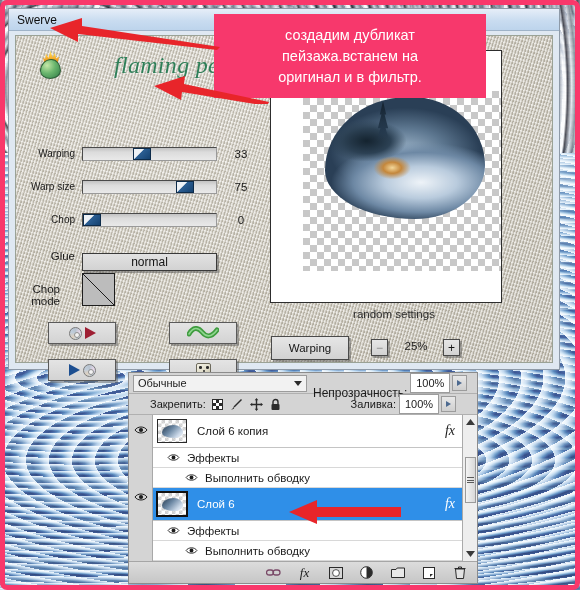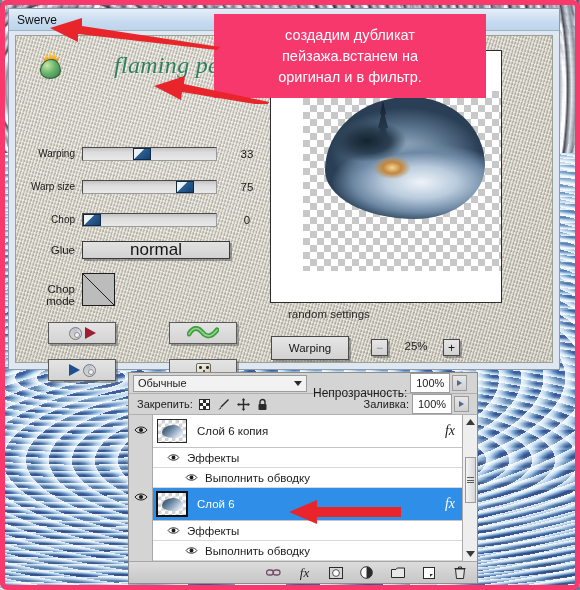--- a/index.html
+++ b/index.html
@@ -136,38 +136,38 @@
     border: 1px solid #4a4a4a;
     border-right-color: #9a9a9a; border-bottom-color: #9a9a9a;
   }
   .slider-thumb {
     position: absolute; top: 0; width: 18px; height: 12px;
     background: linear-gradient(135deg,#eef2f6 0%, #eef2f6 38%, #2c5f94 40%, #14416f 100%);
     border: 1px solid #0d2b49;
   }
   .slider-value {
     width: 40px; text-align: center; font-size: 11.5px; color: #1a1a1a;
-    margin-left: 10px;
+    margin-left: 4px;
   }
 
   
   .glue-row { position: absolute; left: 0; top: 205px; display: flex; align-items: center; }
   .glue-label { width: 66px; text-align: right; font-size: 11.5px; padding-right: 7px; color: #1a1a1a; }
   .glue-box {
-    width: 148px; height: 18px;
+    width: 135px; height: 18px;
     background: linear-gradient(180deg,#e2e2e2 0%, #d2d2d2 100%);
     border: 1px solid #3a3a3a;
     box-shadow: 2px 2px 0 rgba(70,70,70,0.45);
-    font-size: 17px; color: #141414;
-    display: flex; align-items: center; justify-content: center;
+    font-size: 12px; color: #141414;
+    display: flex; align-items: center; justify-content: center; margin-top: 12px;
   }
 
   
   .chopmode-row { position: absolute; left: 0; top: 237px; display: flex; align-items: flex-start; }
-  .chopmode-label { width: 66px; text-align: right; font-size: 11.5px; padding-right: 7px; color: #1a1a1a; margin-top: 10px; }
+  .chopmode-label { width: 66px; text-align: right; font-size: 11.5px; padding-right: 22px; color: #1a1a1a; margin-top: 10px; }
   .chopmode-box {
     width: 33px; height: 33px;
     background: #bcbcbc;
     border: 1px solid #1e1e1e;
     position: relative;
   }
   .chopmode-box::after {
     content: "";
     position: absolute; left: 0; top: 0; width: 100%; height: 100%;
     background: linear-gradient(to top right,
@@ -249,22 +249,22 @@
     border-radius: 52% 46% 44% 56% / 60% 56% 44% 40%;
     filter: blur(0.25px);
   }
   .warp-tree {
     position: absolute; left: 72px; top: 10px; width: 16px; height: 40px;
     background: linear-gradient(180deg, #13202c 0%, #22364a 70%, rgba(40,60,80,0) 100%);
     clip-path: polygon(50% 0%, 70% 34%, 60% 34%, 82% 68%, 66% 68%, 90% 100%, 10% 100%, 34% 68%, 18% 68%, 40% 34%, 30% 34%);
     opacity: 0.92;
   }
   .random-caption {
-    position: absolute; left: 272px; top: 272px; width: 232px;
-    font-size: 11.5px; color: #2a2a2a;
+    position: absolute; left: 262px; top: 272px; width: 232px;
+    text-align: center; font-size: 11.5px; color: #2a2a2a;
   }
 
   
   .dlg-btn {
     position: absolute;
     background: linear-gradient(180deg,#e6e6e6 0%, #d2d2d2 100%);
     border: 1px solid #4a4a4a;
     box-shadow: 2px 2px 0 rgba(80,80,80,0.45);
     font-size: 11.5px; color: #161616;
     display: flex; align-items: center; justify-content: center;
@@ -332,21 +332,21 @@
   }
   .caret-rt {
     width: 0; height: 0;
     border-top: 3.5px solid transparent; border-bottom: 3.5px solid transparent;
     border-left: 5px solid #4d6a90;
   }
   .ps-row2 {
     display: flex; align-items: center;
     height: 21px;
     border-bottom: 1px solid #b0b0b0;
-    padding: 0 8px;
+    padding: 0 21px;
   }
   .lock-icons { display: flex; align-items: center; gap: 7px; margin-left: 6px; }
   .ic-checker {
     width: 11px; height: 11px;
     background-image:
       linear-gradient(45deg,#2b2b2b 25%, transparent 25%, transparent 75%, #2b2b2b 75%),
       linear-gradient(45deg,#2b2b2b 25%, #ffffff 25%, #ffffff 75%, #2b2b2b 75%);
     background-size: 6px 6px; background-position: 0 0, 3px 3px;
     border: 1px solid #2b2b2b;
   }

